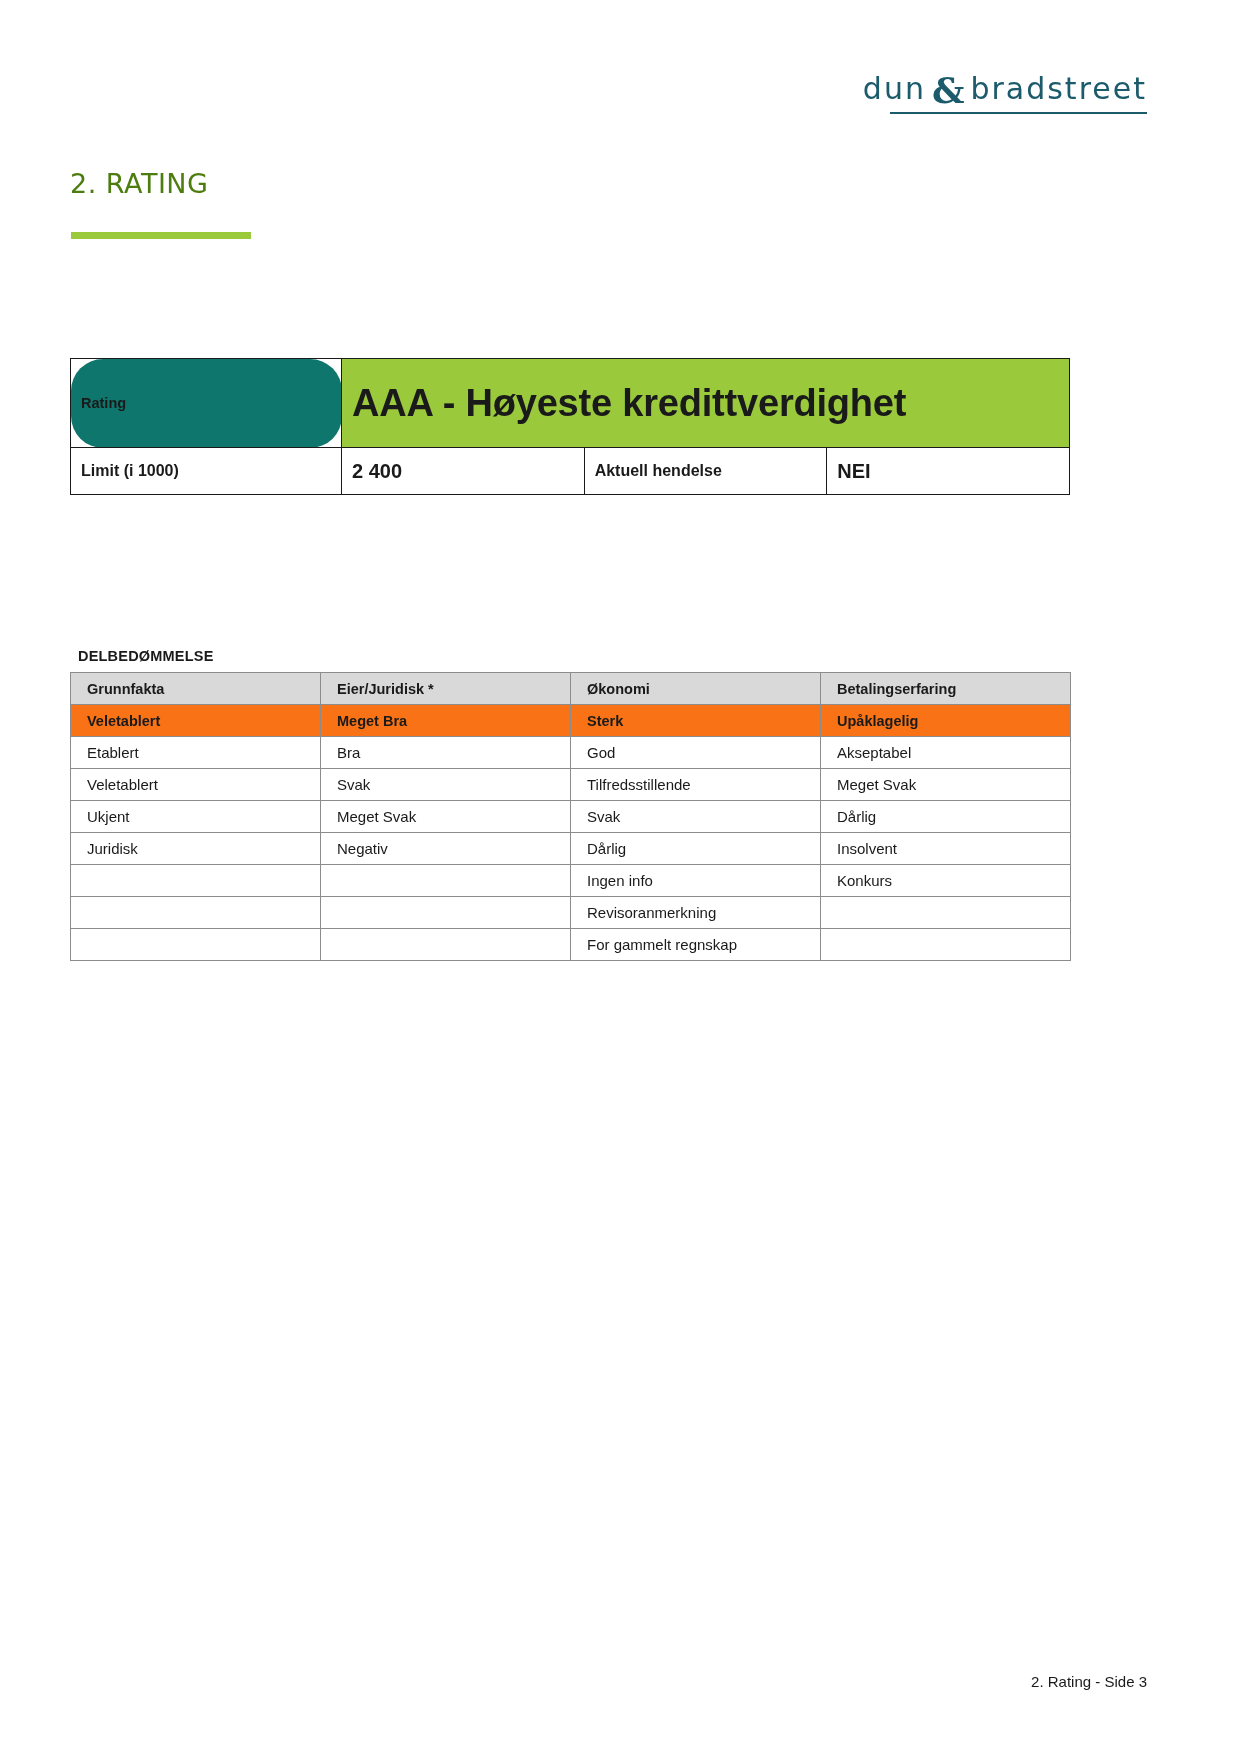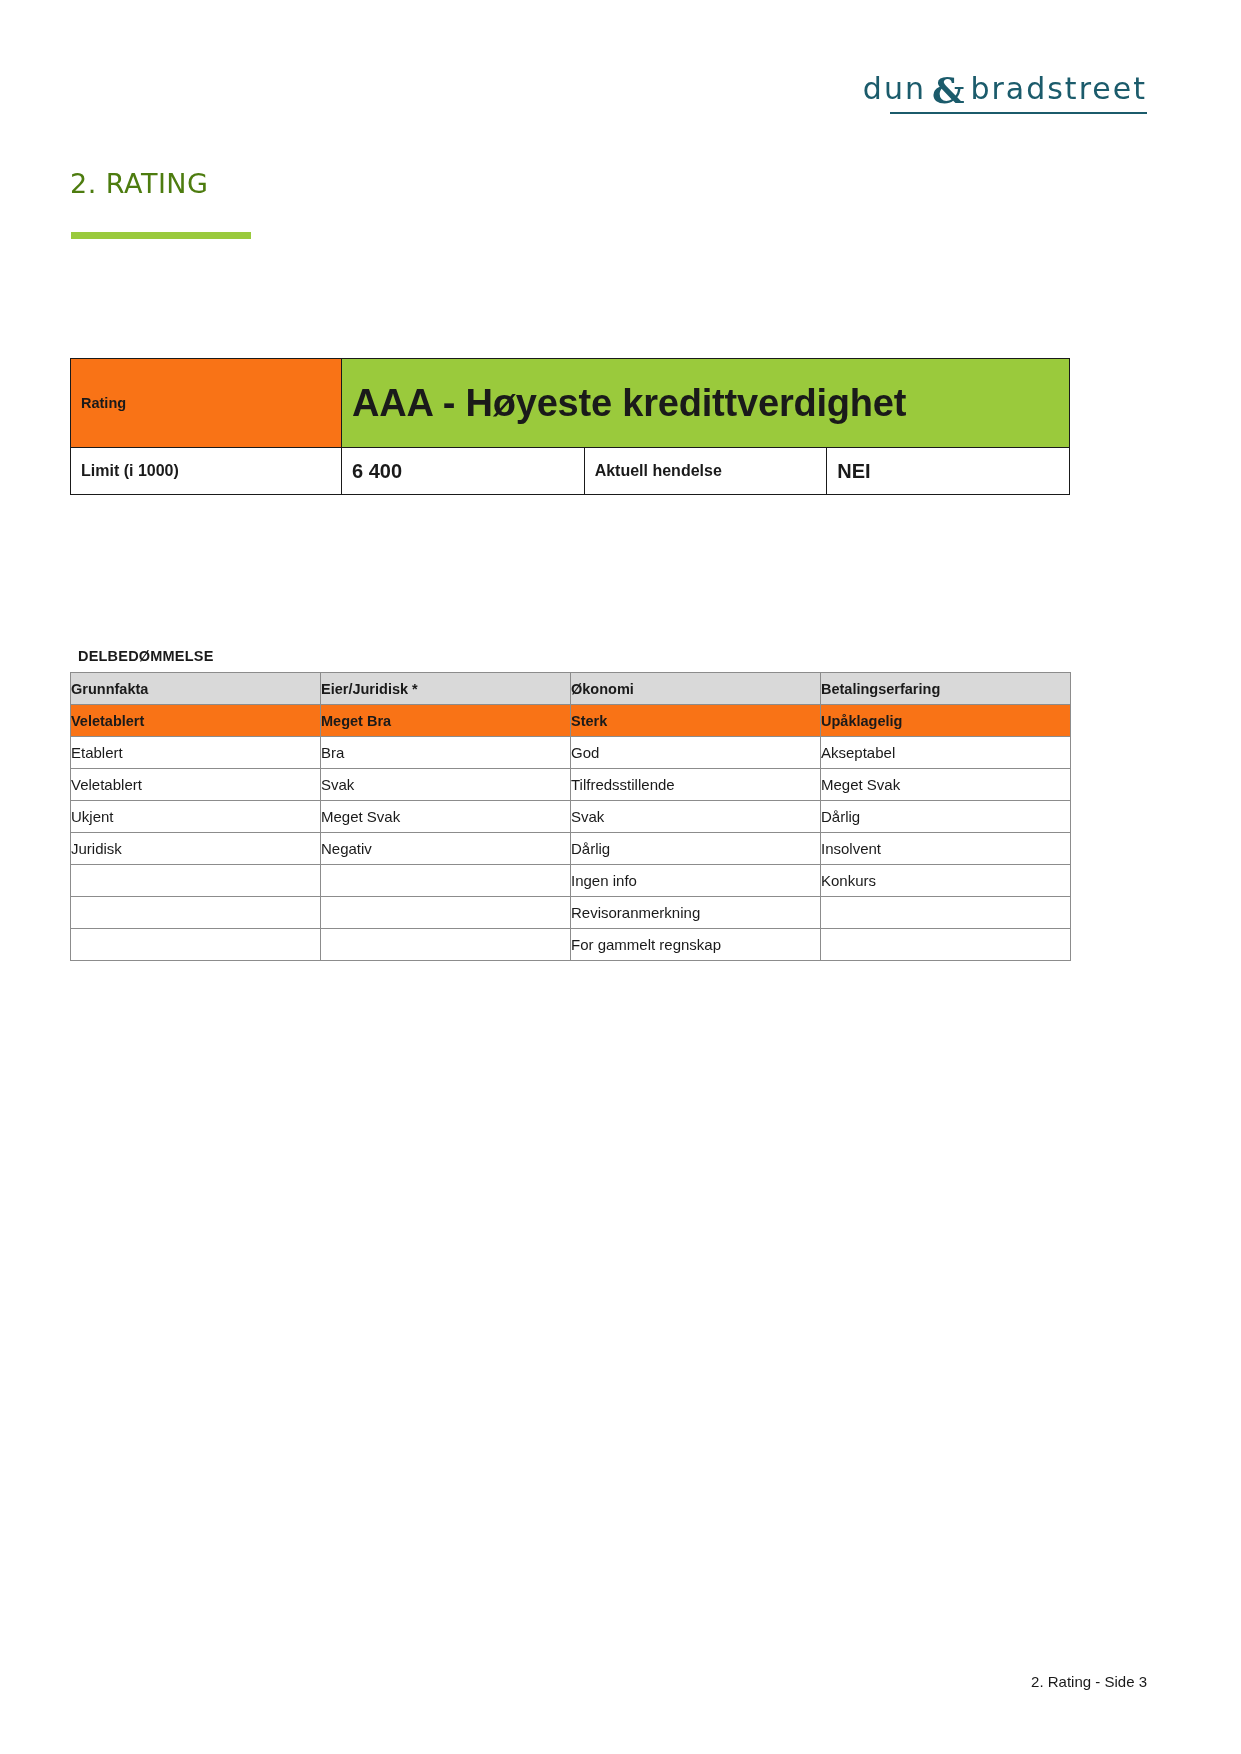--- a/index.html
+++ b/index.html
@@ -79,25 +79,26 @@
     width: 1000px;
     border-collapse: collapse;
     table-layout: fixed;
   }
   .rating-table td {
     border: 1px solid #1a1a1a;
     vertical-align: middle;
     padding: 0 10px;
   }
   .rt-head-cell {
-    background: #f97316;
+    background: #0f766e;
     height: 88px;
     font-size: 14.5px;
     font-weight: 700;
     width: 250px;
+    border-radius: 32px;
   }
   .rt-big-cell {
     background: #9ACA3C;
     height: 88px;
     font-size: 38px;
     font-weight: 700;
     letter-spacing: -0.2px;
     padding-left: 16px;
   }
   .rt-row2 td {
@@ -130,21 +131,21 @@
     left: 70px;
     width: 1000px;
     border-collapse: collapse;
     table-layout: fixed;
   }
   .grade-table th,
   .grade-table td {
     border: 1px solid #8c8c8c;
     height: 31px;
     font-size: 15px;
-    padding: 0 0;
+    padding: 0 16px;
     text-align: left;
     font-weight: 400;
     vertical-align: middle;
   }
   .grade-table thead th {
     background: #d9d9d9;
     font-weight: 700;
     font-size: 14.5px;
   }
   .grade-table tr.highlight td {
@@ -181,21 +182,21 @@
 <div class="title-underline"></div>
 
 <table class="rating-table">
   <tbody>
     <tr>
       <td class="rt-head-cell">Rating</td>
       <td class="rt-big-cell" colspan="3">AAA - Høyeste kredittverdighet</td>
     </tr>
     <tr class="rt-row2">
       <td class="rt-label">Limit (i 1000)</td>
-      <td class="rt-value">6 400</td>
+      <td class="rt-value">2 400</td>
       <td class="rt-label">Aktuell hendelse</td>
       <td class="rt-value">NEI</td>
     </tr>
   </tbody>
 </table>
 
 <div class="section-label">DELBEDØMMELSE</div>
 
 <table class="grade-table">
   <colgroup>

